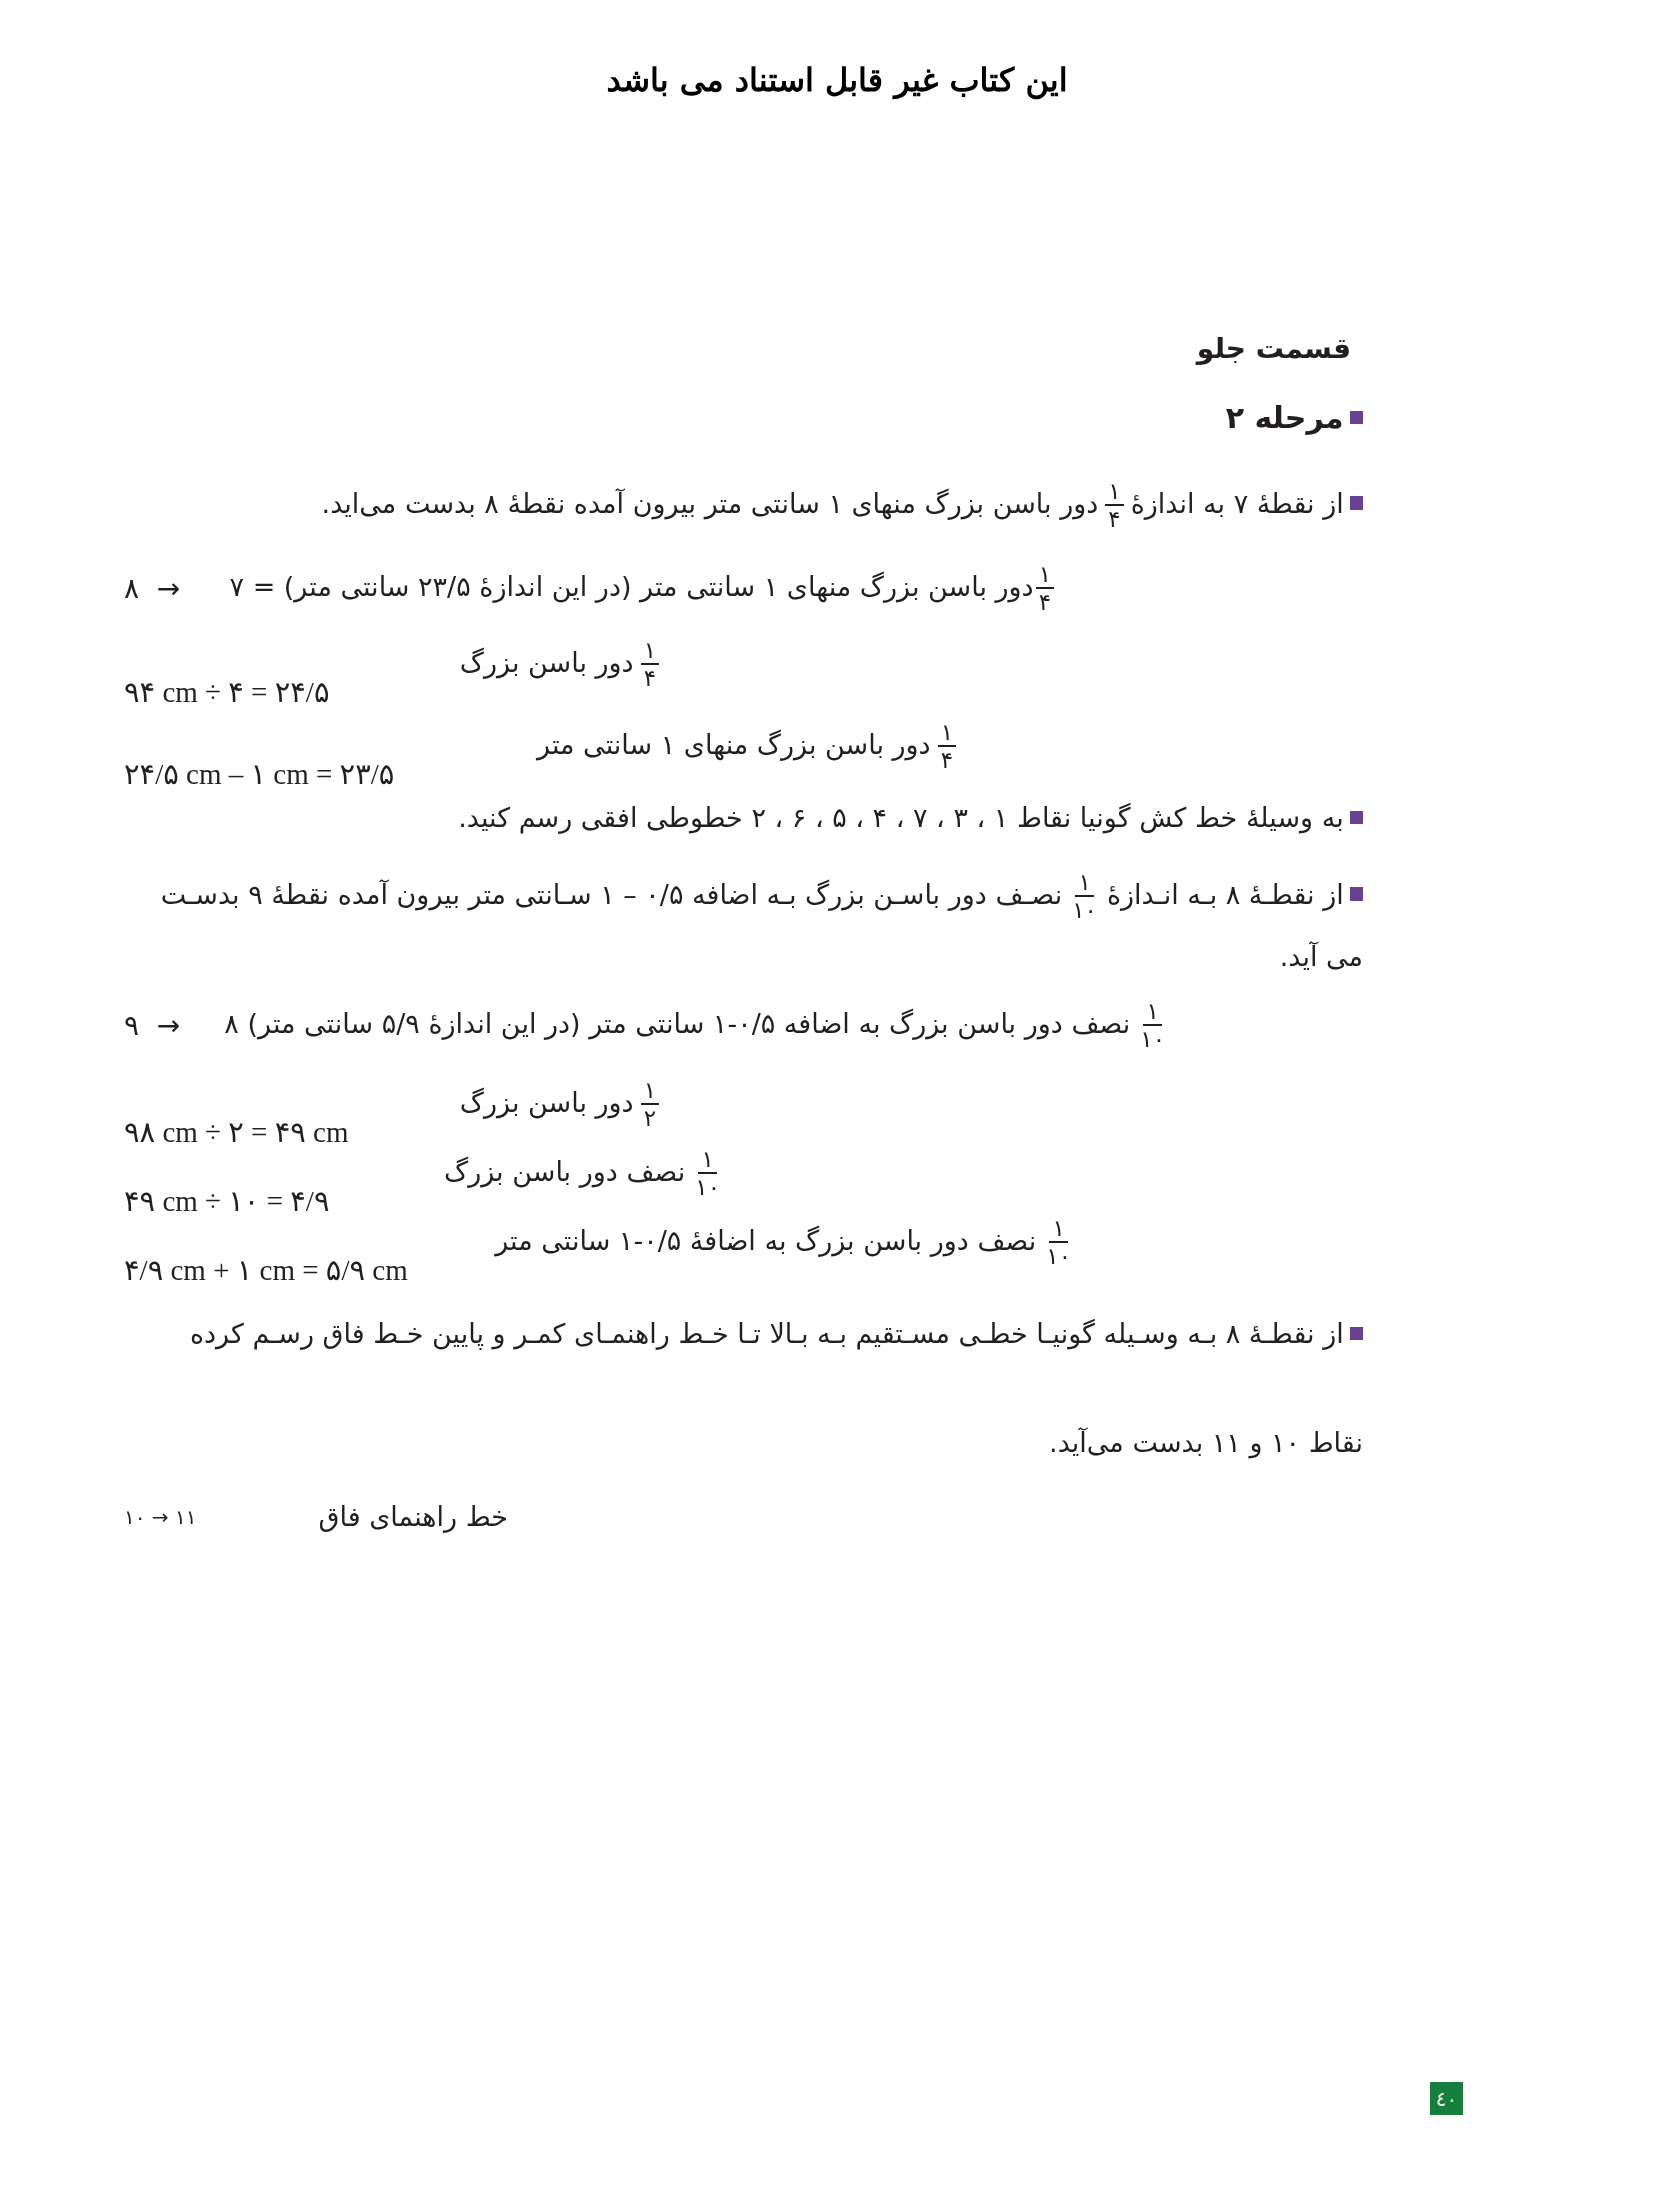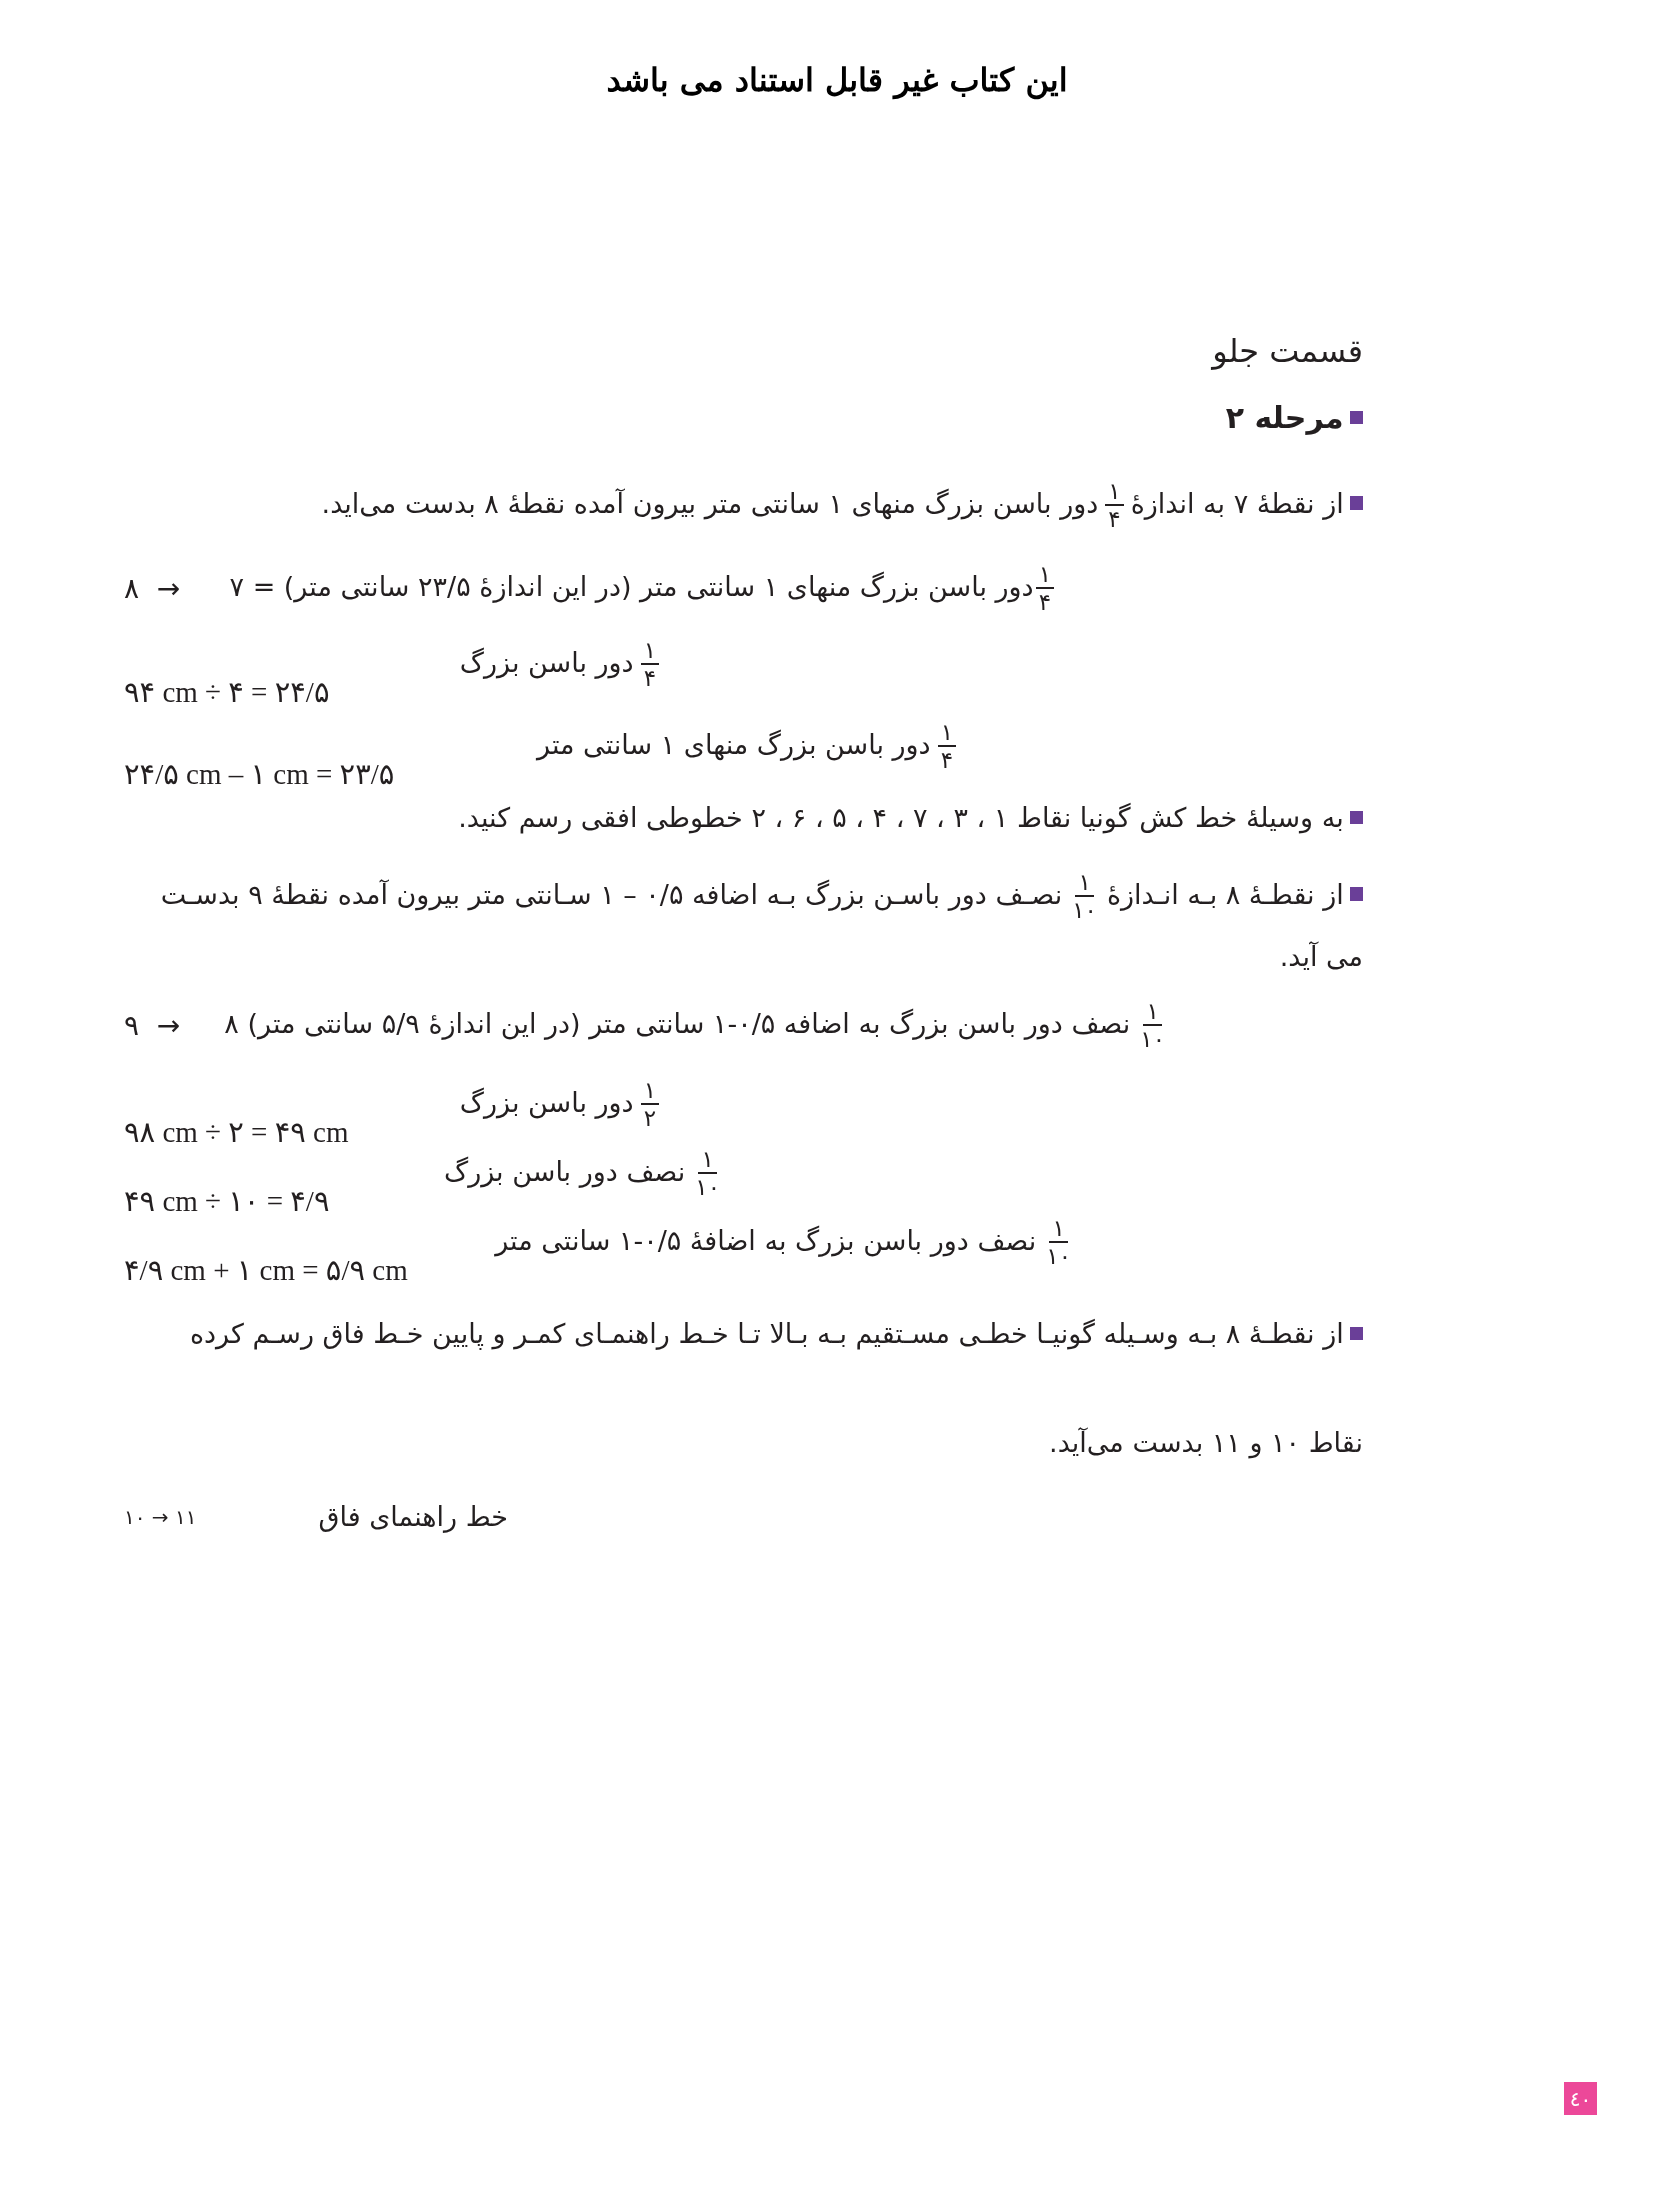--- a/index.html
+++ b/index.html
@@ -7,36 +7,36 @@
       width:1674px; height:2205px; position:relative; overflow:hidden;
       font-family:"DejaVu Sans", sans-serif; color:#231f20;
     }
     .abs { position:absolute; }
     .rtl { direction:rtl; unicode-bidi:embed; white-space:nowrap; }
     .ltr { direction:ltr; white-space:nowrap; }
     .banner {
       left:0; width:1674px; top:61px; text-align:center;
       font-family:"DejaVu Serif", serif; font-weight:bold; font-size:32px; color:#000;
     }
-    .section-title { right:311px; top:332px; font-size:32px; font-weight:normal; }
+    .section-title { right:323px; top:332px; font-size:28px; font-weight:bold; }
     .step-title { right:311px; top:400px; font-size:30px; font-weight:bold; }
     .para { font-size:27px; line-height:36px; }
     .bullet {
       display:inline-block; width:13.3px; height:13.3px; background:#6a3f98;
       margin-left:6px; vertical-align:middle; position:relative; top:-2px;
     }
     .frac {
       display:inline-flex; flex-direction:column; align-items:center;
       vertical-align:middle; font-size:23px; line-height:26px; margin:0 7px;
     }
     .frac .num { padding:0 3px; border-bottom:2.5px solid #231f20; }
     .frac .den { padding:0 3px; }
     .calc { font-family:"Liberation Serif", serif; font-size:29px;margin-top:28px; }
     .page-box {
-      left:1564px; top:2082px; width:33px; height:33px; background:#ec4899;
+      left:1430px; top:2082px; width:33px; height:33px; background:#15803d;
       color:#fff; font-size:20px; display:flex; align-items:center; justify-content:center;
     }
   </style>
 </head>
 <body>
 
 <div class="abs banner rtl">این کتاب غیر قابل استناد می باشد</div>
 
 <div class="abs section-title rtl">قسمت جلو</div>
 

